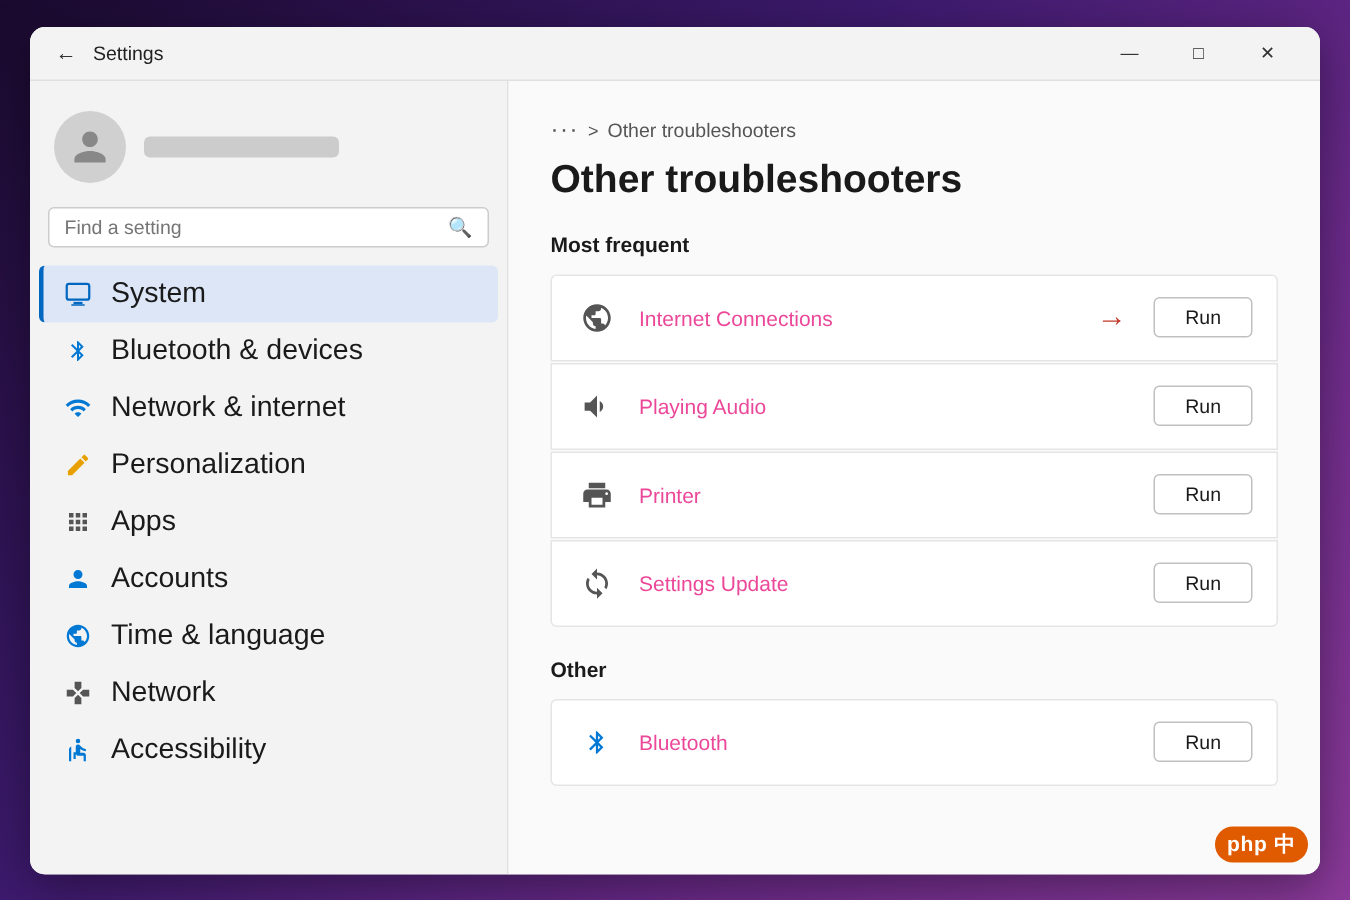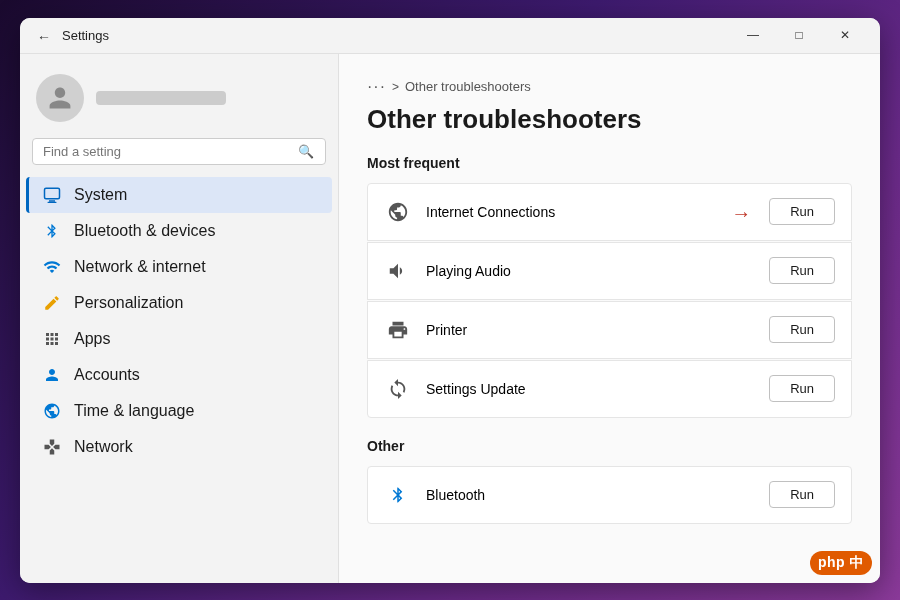--- a/index.html
+++ b/index.html
@@ -123,21 +123,21 @@
     }
     .search-icon { color: #555; font-size: 13px; }
     .nav-item {
       display: flex;
       align-items: center;
       padding: 8px 16px;
       gap: 12px;
       cursor: pointer;
       border-radius: 4px;
       margin: 0 6px;
-      font-size: 16px;
+      font-size: 19px;
       color: #1a1a1a;
     }
     .nav-item.active {
       background: #dce6f7;
       border-left: 3px solid #0067c0;
       padding-left: 13px;
     }
     .nav-icon {
       width: 20px;
       height: 20px;
@@ -199,21 +199,21 @@
       display: flex;
       align-items: center;
       justify-content: center;
       color: #555;
       font-size: 18px;
       flex-shrink: 0;
     }
     .ts-name {
       flex: 1;
       font-size: 14px;
-      color: #000000;
+      color: #ec4899;
     }
     .ts-arrow {
       color: #c0392b;
       font-size: 20px;
       margin-right: 4px;
     }
     .run-btn {
       background: white;
       border: 1px solid #c0c0c0;
       border-radius: 4px;
@@ -348,20 +348,29 @@
 
         <div class="nav-item">
           <div class="nav-icon">
             <svg width="18" height="18" viewBox="0 0 24 24" fill="#555">
                 <path d="M15 7.5V2H9v5.5l3 3 3-3zM7.5 9H2v6h5.5l3-3-3-3zM9 16.5V22h6v-5.5l-3-3-3 3zM16.5 9l-3 3 3 3H22V9h-5.5z"></path>
               </svg>
           </div>
           <span>Network</span>
         </div>
 
+        <div class="nav-item">
+          <div class="nav-icon">
+            <svg width="18" height="18" viewBox="0 0 24 24" fill="#0078d4">
+                <circle cx="12" cy="4" r="2"></circle>
+                <path d="M19 13v-2c-1.54.02-3.09-.75-4.07-1.83l-1.29-1.43c-.17-.19-.38-.34-.61-.45-.01 0-.01-.01-.02-.01H13c-.35-.2-.75-.3-1.19-.26C10.76 7.11 10 8.04 10 9.09V15c0 1.1.9 2 2 2h5v5h2v-5.5c0-1.1-.9-2-2-2h-3v-3.45c1.29 1.07 3.25 1.94 5 1.95zm-9 7v-6H8v6H6V9c-1.13.19-2 1.16-2 2.33V22h2v-2h4z"></path>
+              </svg>
+          </div>
+          <span>Accessibility</span>
+        </div>
       </div>
 
       <div class="main-content">
 
         <div class="breadcrumb">
           <span class="breadcrumb-dots">···</span>
           <span class="breadcrumb-arrow">&gt;</span>
           <span>Other troubleshooters</span>
         </div>
 

